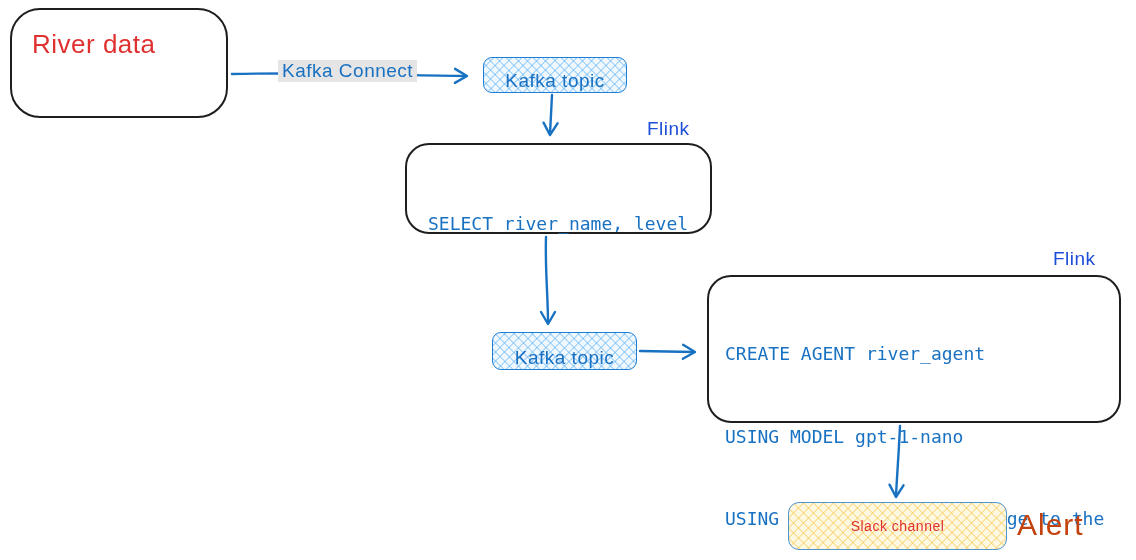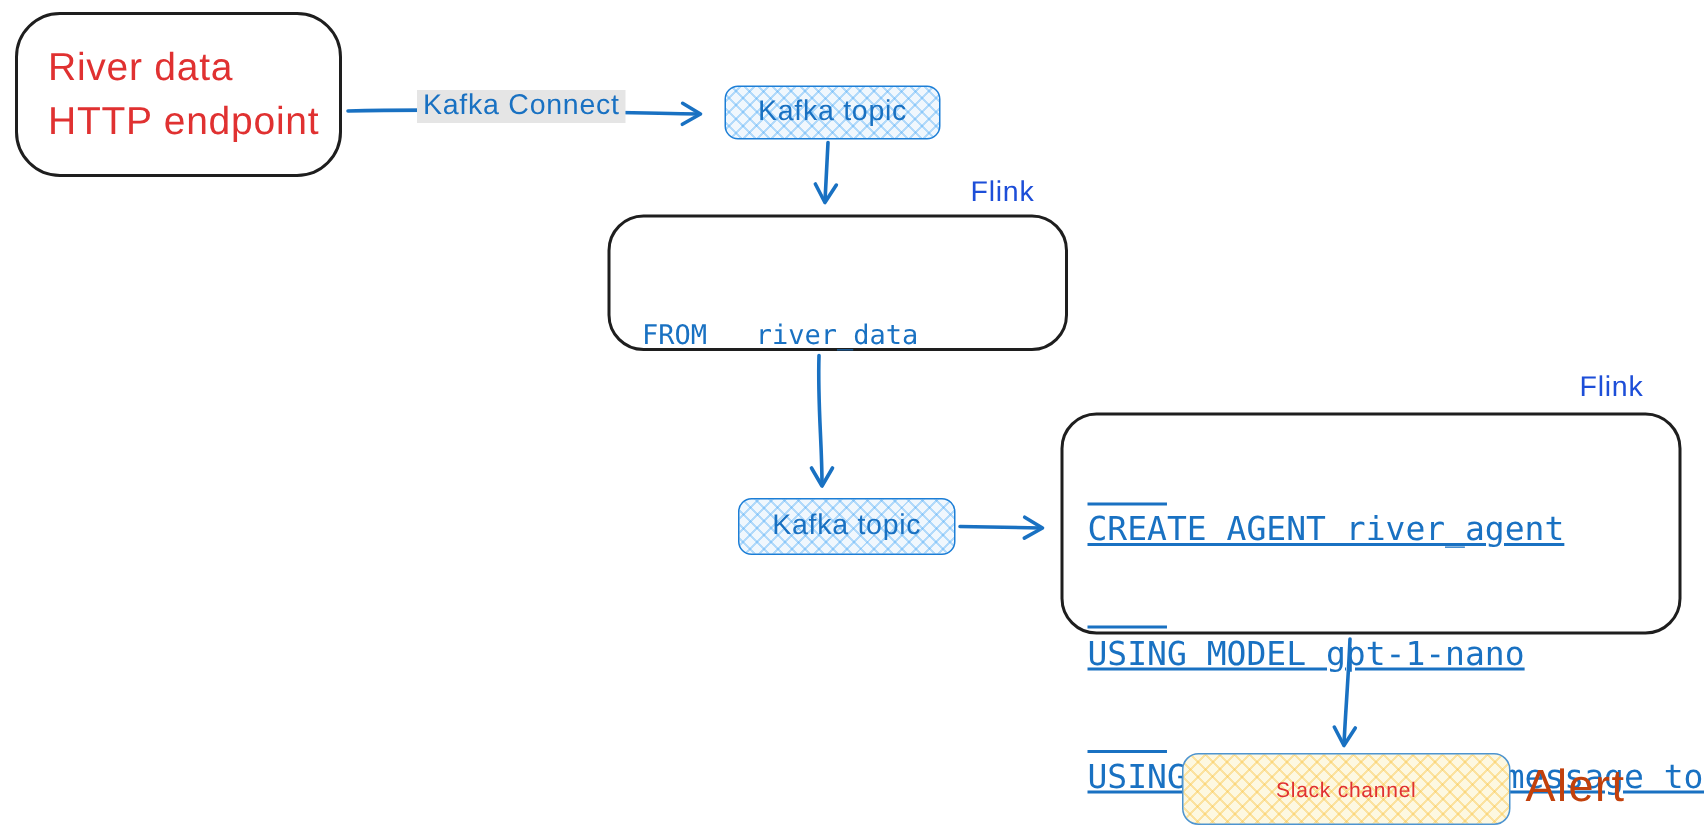--- a/index.html
+++ b/index.html
@@ -42,21 +42,21 @@
     border: 1.6px solid #1c7ed6;
     border-radius: 9px;
     background-color: #f0f7fd;
     background-image:
       repeating-linear-gradient(45deg,  rgba(77,171,247,0.38) 0 1.4px, transparent 1.4px 6.5px),
       repeating-linear-gradient(-45deg, rgba(77,171,247,0.38) 0 1.4px, transparent 1.4px 6.5px);
     color: #1971c2;
     font-size: 19px;
     letter-spacing: 0.5px;
     display: flex;
-    align-items: center;
+    align-items: flex-end;
     justify-content: center;
   }
   .topic-1 { left: 483px; top: 57px;  width: 144px; height: 36px; }
   .topic-2 { left: 492px; top: 332px; width: 145px; height: 38px; }
 
   
   .codebox {
     border: 2.5px solid #1e1e1e;
     border-radius: 24px;
     background: #ffffff;
@@ -68,24 +68,23 @@
   .sql {
     left: 405px; top: 143px;
     width: 307px; height: 91px;
     font-size: 18px;
     line-height: 29px;
     padding: 6px 0 0 21px;
   }
   .agent {
     left: 707px; top: 275px;
     width: 414px; height: 148px;
-    font-size: 22px;
+    font-size: 18px;
     line-height: 27.5px;
     padding: 8px 12px 0 16px;
-    text-decoration: underline;
   }
 
   
   .flink-tag {
     position: absolute;
     z-index: 2;
     color: #1d4ed8;
     font-size: 19px;
     letter-spacing: 0.5px;
   }
@@ -143,33 +142,32 @@
     </defs>
     <path d="M232 74 C 310 72, 390 75, 466 76" fill="none" stroke="#1971c2" stroke-width="2.4" stroke-linecap="round" marker-end="url(#arrowhead)"></path>
     <path d="M552 95 L550 134" fill="none" stroke="#1971c2" stroke-width="2.4" stroke-linecap="round" marker-end="url(#arrowhead)"></path>
     <path d="M546 237 C 545 270, 548 295, 548 323" fill="none" stroke="#1971c2" stroke-width="2.4" stroke-linecap="round" marker-end="url(#arrowhead)"></path>
     <path d="M640 351 L694 352" fill="none" stroke="#1971c2" stroke-width="2.4" stroke-linecap="round" marker-end="url(#arrowhead)"></path>
     <path d="M900 426 C 899 450, 897 475, 896 496" fill="none" stroke="#1971c2" stroke-width="2.4" stroke-linecap="round" marker-end="url(#arrowhead)"></path>
   </svg>
 
   <div class="node river">
     <div>River data</div>
-    <div>HTTP endpoint</div>
   </div>
 
   <div class="edge-label">Kafka Connect</div>
 
   <div class="node topic topic-1">
     <span>Kafka topic</span>
   </div>
 
   <div class="flink-tag flink-1">Flink</div>
 
   <div class="node codebox sql">
-    <div class="code-line">FROM   river_data</div>
+    <div class="code-line">SELECT river_name, level</div>
   </div>
 
   <div class="node topic topic-2">
     <span>Kafka topic</span>
   </div>
 
   <div class="flink-tag flink-2">Flink</div>
 
   <div class="node codebox agent">
     <div class="code-line">CREATE AGENT river_agent</div>

